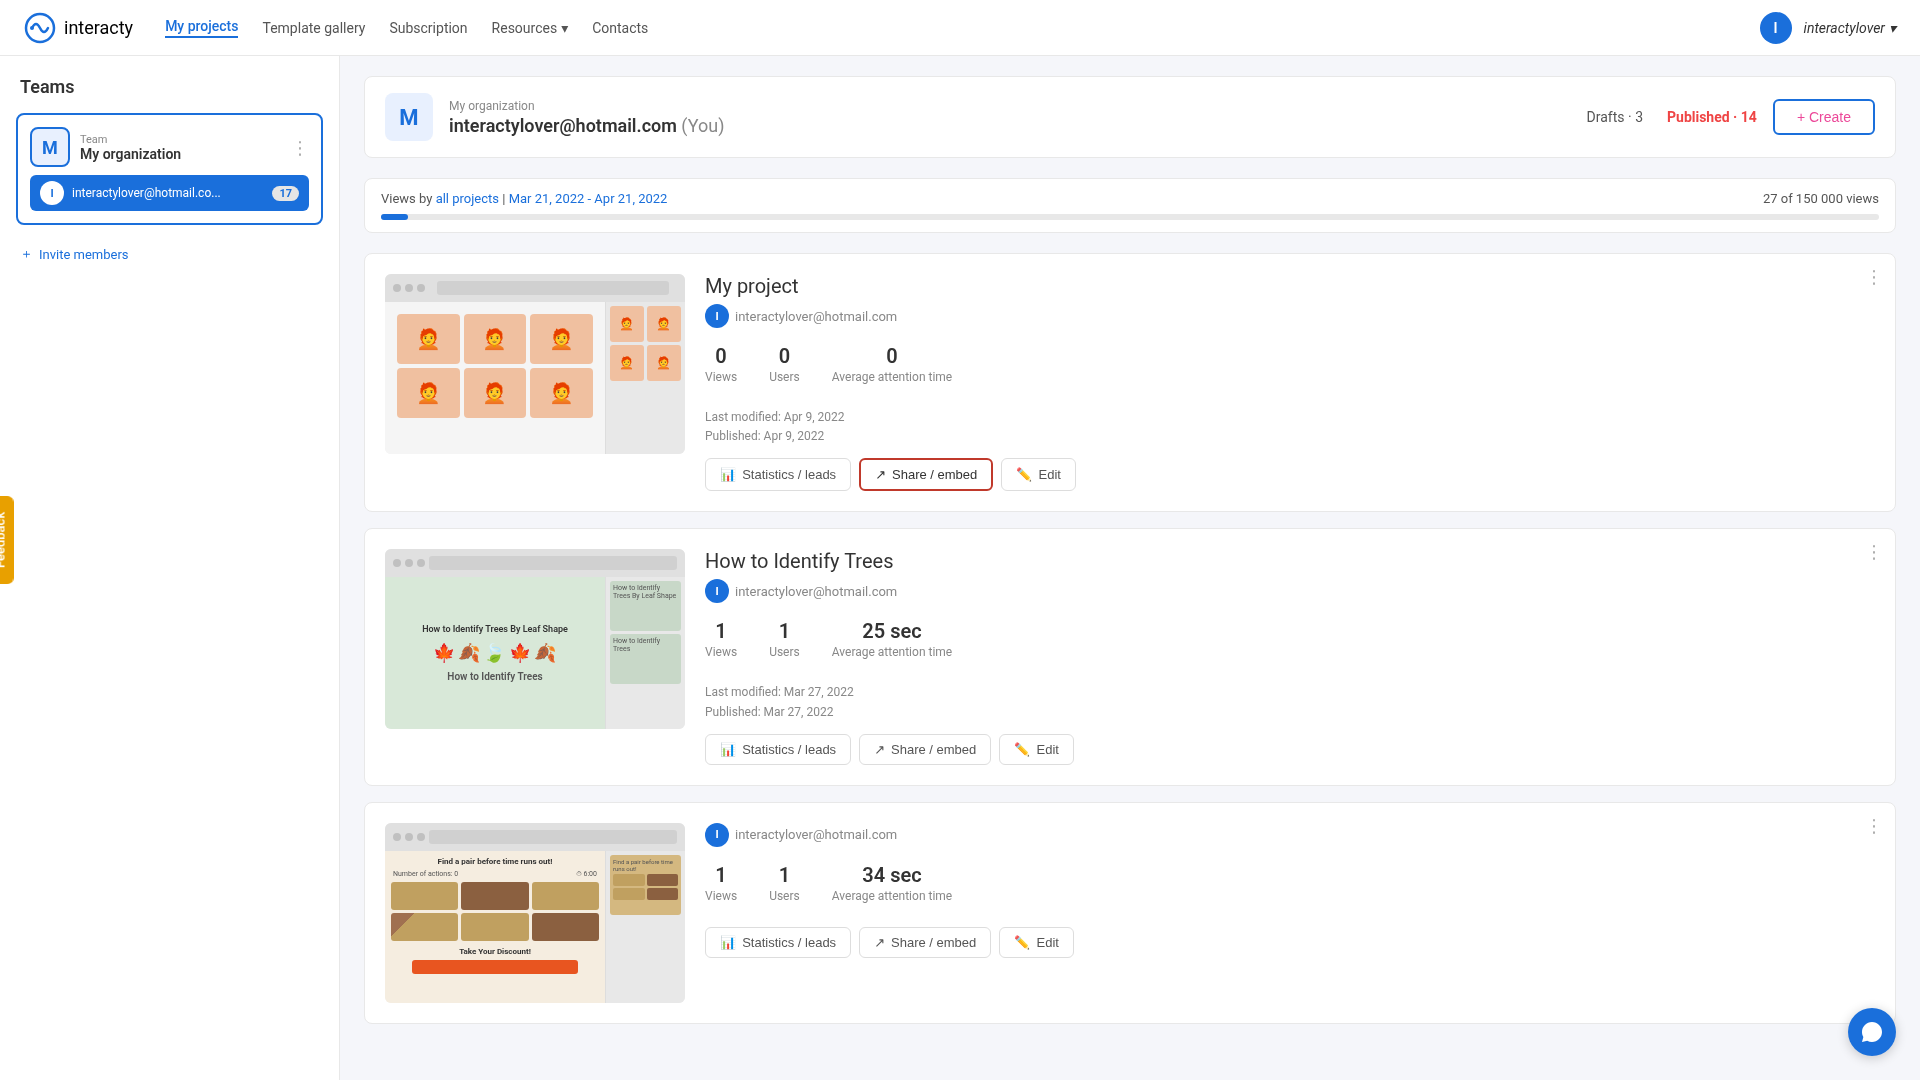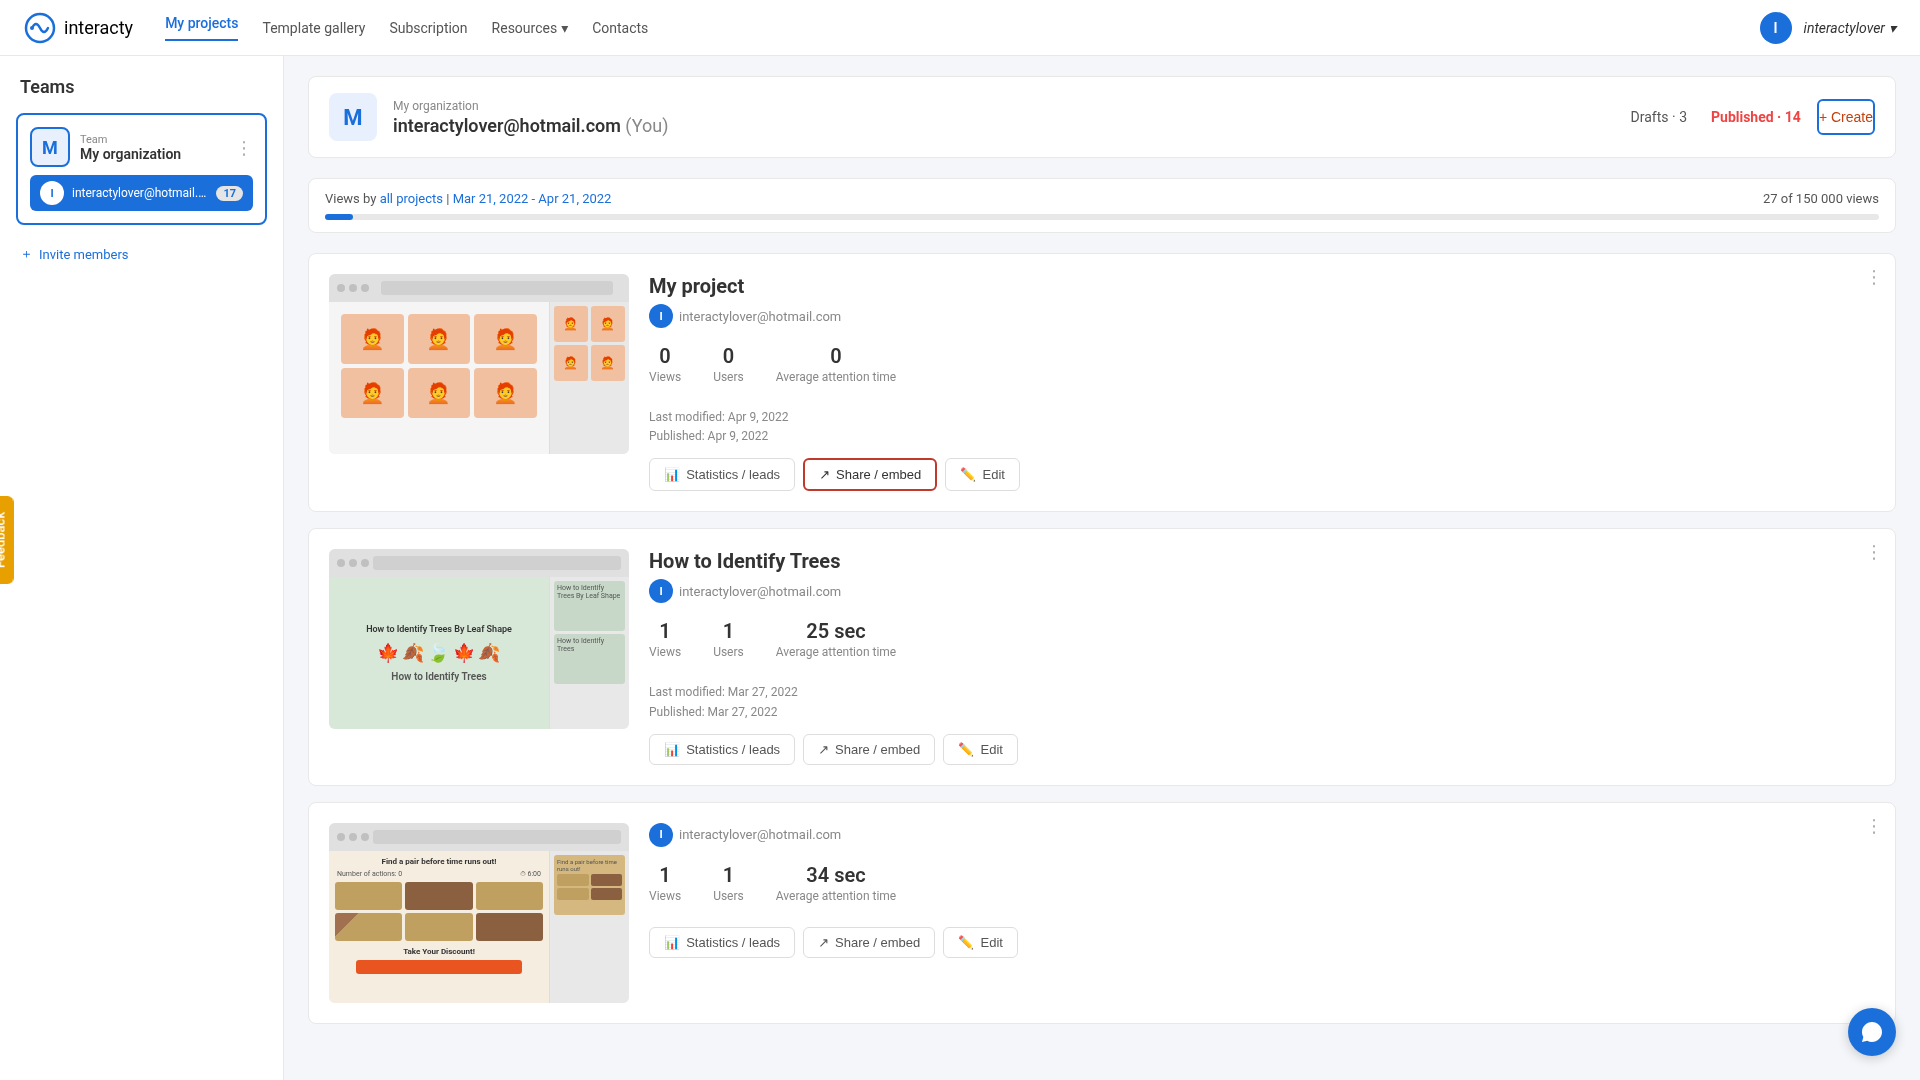--- a/index.html
+++ b/index.html
@@ -16,31 +16,31 @@
       gap: 32px;
       position: sticky;
       top: 0;
       z-index: 100;
     }
     .navbar-logo { display: flex; align-items: center; gap: 8px; text-decoration: none; }
     .logo-icon { width: 32px; height: 32px; }
     .logo-text { font-size: 18px; font-weight: 400; color: #000000; }
     .nav-links { display: flex; align-items: center; gap: 24px; flex: 1; }
     .nav-link { text-decoration: none; color: #555; font-size: 14px; cursor: pointer; }
-    .nav-link.active { color: #1a6fdb; font-weight: 500; border-bottom: 2px solid #1a6fdb; padding-bottom: 8px; }
+    .nav-link.active { color: #1a6fdb; font-weight: 500; border-bottom: 2px solid #1a6fdb; padding-bottom: 2px; }
     .nav-link-resources { display: flex; align-items: center; gap: 4px; }
     .nav-right { display: flex; align-items: center; gap: 12px; margin-left: auto; }
     .user-avatar-nav { width: 32px; height: 32px; border-radius: 50%; background: #1a6fdb; color: #fff; display: flex; align-items: center; justify-content: center; font-weight: 600; font-size: 14px; }
     .user-name-nav { font-size: 14px; color: #333; display: flex; align-items: center; gap: 4px; cursor: pointer; font-style: italic; }
 
     
     .main-layout { display: flex; min-height: calc(100vh - 56px); }
 
     
-    .sidebar { width: 284px; background: #fff; border-right: 1px solid #e8e8e8; padding: 20px 16px; flex-shrink: 0; }
+    .sidebar { width: 340px; background: #fff; border-right: 1px solid #e8e8e8; padding: 20px 16px; flex-shrink: 0; }
     .sidebar-title { font-size: 18px; font-weight: 600; color: #333; margin-bottom: 16px; padding-left: 4px; }
     .team-card { border: 2px solid #1a6fdb; border-radius: 8px; padding: 12px; margin-bottom: 12px; background: #fff; }
     .team-card-header { display: flex; align-items: center; justify-content: space-between; }
     .team-card-info { display: flex; align-items: center; gap: 10px; }
     .team-avatar { width: 40px; height: 40px; border-radius: 8px; background: #e8f0fe; border: 2px solid #1a6fdb; display: flex; align-items: center; justify-content: center; font-size: 18px; font-weight: 700; color: #1a6fdb; }
     .team-label { font-size: 11px; color: #888; }
     .team-name { font-size: 14px; font-weight: 600; color: #333; }
     .dots-icon { color: #aaa; cursor: pointer; font-size: 18px; }
     .member-item { display: flex; align-items: center; gap: 8px; background: #1a6fdb; border-radius: 6px; padding: 6px 10px; margin-top: 8px; cursor: pointer; }
     .member-avatar { width: 24px; height: 24px; border-radius: 50%; background: #fff; color: #1a6fdb; display: flex; align-items: center; justify-content: center; font-size: 11px; font-weight: 700; }
@@ -57,21 +57,21 @@
     
     .org-header { background: #fff; border: 1px solid #e8e8e8; border-radius: 8px; padding: 16px 20px; display: flex; align-items: center; gap: 16px; margin-bottom: 20px; }
     .org-avatar { width: 48px; height: 48px; border-radius: 8px; background: #e8f0fe; display: flex; align-items: center; justify-content: center; font-size: 22px; font-weight: 700; color: #1a6fdb; flex-shrink: 0; }
     .org-info { flex: 1; }
     .org-label { font-size: 12px; color: #888; margin-bottom: 2px; }
     .org-email { font-size: 18px; font-weight: 600; color: #333; }
     .org-you { color: #888; font-weight: 400; }
     .org-stats { display: flex; gap: 24px; align-items: center; }
     .stat-item { font-size: 14px; color: #555; }
     .stat-item a { color: #ef4444; text-decoration: none; font-weight: 700; }
-    .create-btn { background: #fff; border: 2px solid #1a6fdb; color: #c2410c; border-radius: 6px; padding: 8px 0; font-size: 14px; font-weight: 500; cursor: pointer; white-space: nowrap; }
+    .create-btn { background: #fff; border: 2px solid #1a6fdb; color: #ec4899; border-radius: 6px; padding: 8px 22px; font-size: 14px; font-weight: 500; cursor: pointer; white-space: nowrap; }
 
     
     .views-section { background: #fff; border: 1px solid #e8e8e8; border-radius: 8px; padding: 12px 16px; margin-bottom: 20px; }
     .views-header { display: flex; justify-content: space-between; align-items: center; margin-bottom: 8px; }
     .views-label { font-size: 13px; color: #555; }
     .views-label span { color: #1a6fdb; }
     .views-count { font-size: 13px; color: #555; }
     .views-bar-bg { background: #e8e8e8; border-radius: 4px; height: 6px; }
     .views-bar-fill { background: #1a6fdb; border-radius: 4px; height: 6px; }
 
@@ -81,21 +81,21 @@
     .project-thumb { width: 300px; flex-shrink: 0; border-radius: 6px; overflow: hidden; background: #f0f0f0; height: 180px; position: relative; }
     .thumb-top-bar { background: #e0e0e0; height: 28px; display: flex; align-items: center; padding: 0 8px; gap: 4px; }
     .thumb-dot { width: 8px; height: 8px; border-radius: 50%; background: #c0c0c0; }
     .thumb-title-bar { background: #d0d0d0; height: 14px; border-radius: 3px; margin: 0 8px; flex: 1; }
 
     
     .face-grid { display: grid; grid-template-columns: repeat(3, 1fr); gap: 4px; padding: 6px; width: 100%; }
     .face-cell { background: #f0c0a0; border-radius: 4px; height: 50px; display: flex; align-items: center; justify-content: center; font-size: 20px; }
 
     .project-info { flex: 1; }
-    .project-name { font-size: 20px; font-weight: 700; color: #333; margin-bottom: 6px; }
+    .project-name { font-size: 20px; font-weight: 400; color: #333; margin-bottom: 6px; }
     .project-author { display: flex; align-items: center; gap: 6px; color: #888; font-size: 13px; margin-bottom: 16px; }
     .author-avatar { width: 24px; height: 24px; border-radius: 50%; background: #1a6fdb; color: #fff; display: flex; align-items: center; justify-content: center; font-size: 11px; font-weight: 700; }
     .project-metrics { display: flex; gap: 32px; margin-bottom: 24px; }
     .metric { text-align: center; }
     .metric-value { font-size: 20px; font-weight: 600; color: #333; }
     .metric-label { font-size: 12px; color: #888; margin-top: 2px; }
     .project-dates { font-size: 12px; color: #888; line-height: 1.6; margin-bottom: 12px; }
     .project-actions { display: flex; gap: 8px; }
     .action-btn { display: flex; align-items: center; gap: 6px; padding: 7px 14px; border-radius: 6px; border: 1px solid #ddd; background: #fff; color: #555; font-size: 13px; cursor: pointer; }
     .action-btn.highlighted { border: 2px solid #c0392b; color: #333; }

